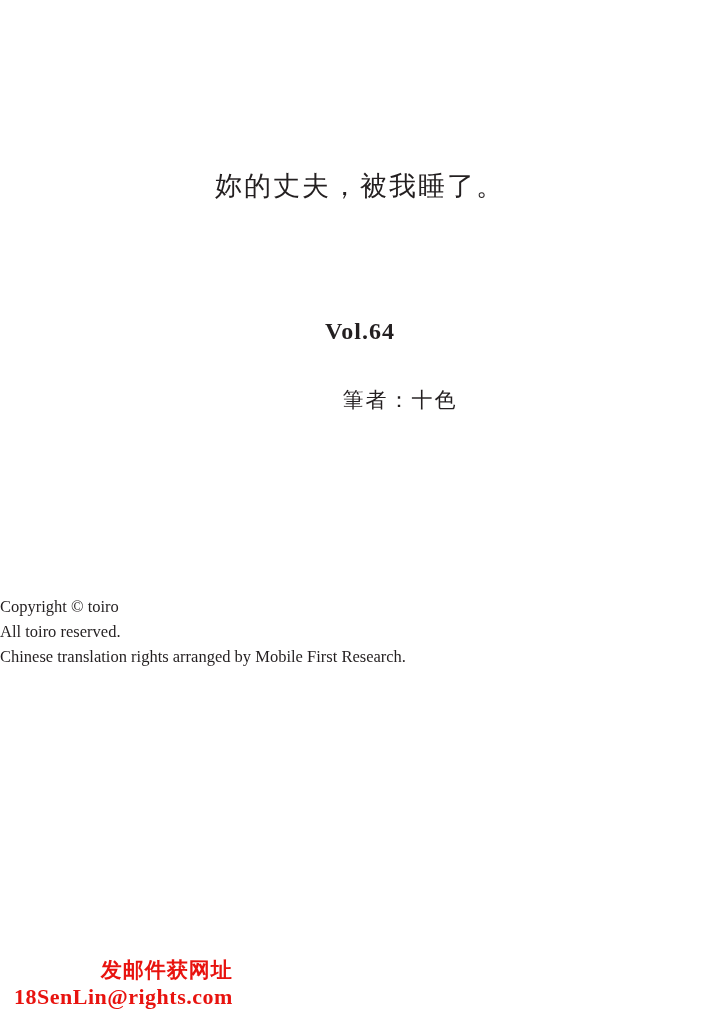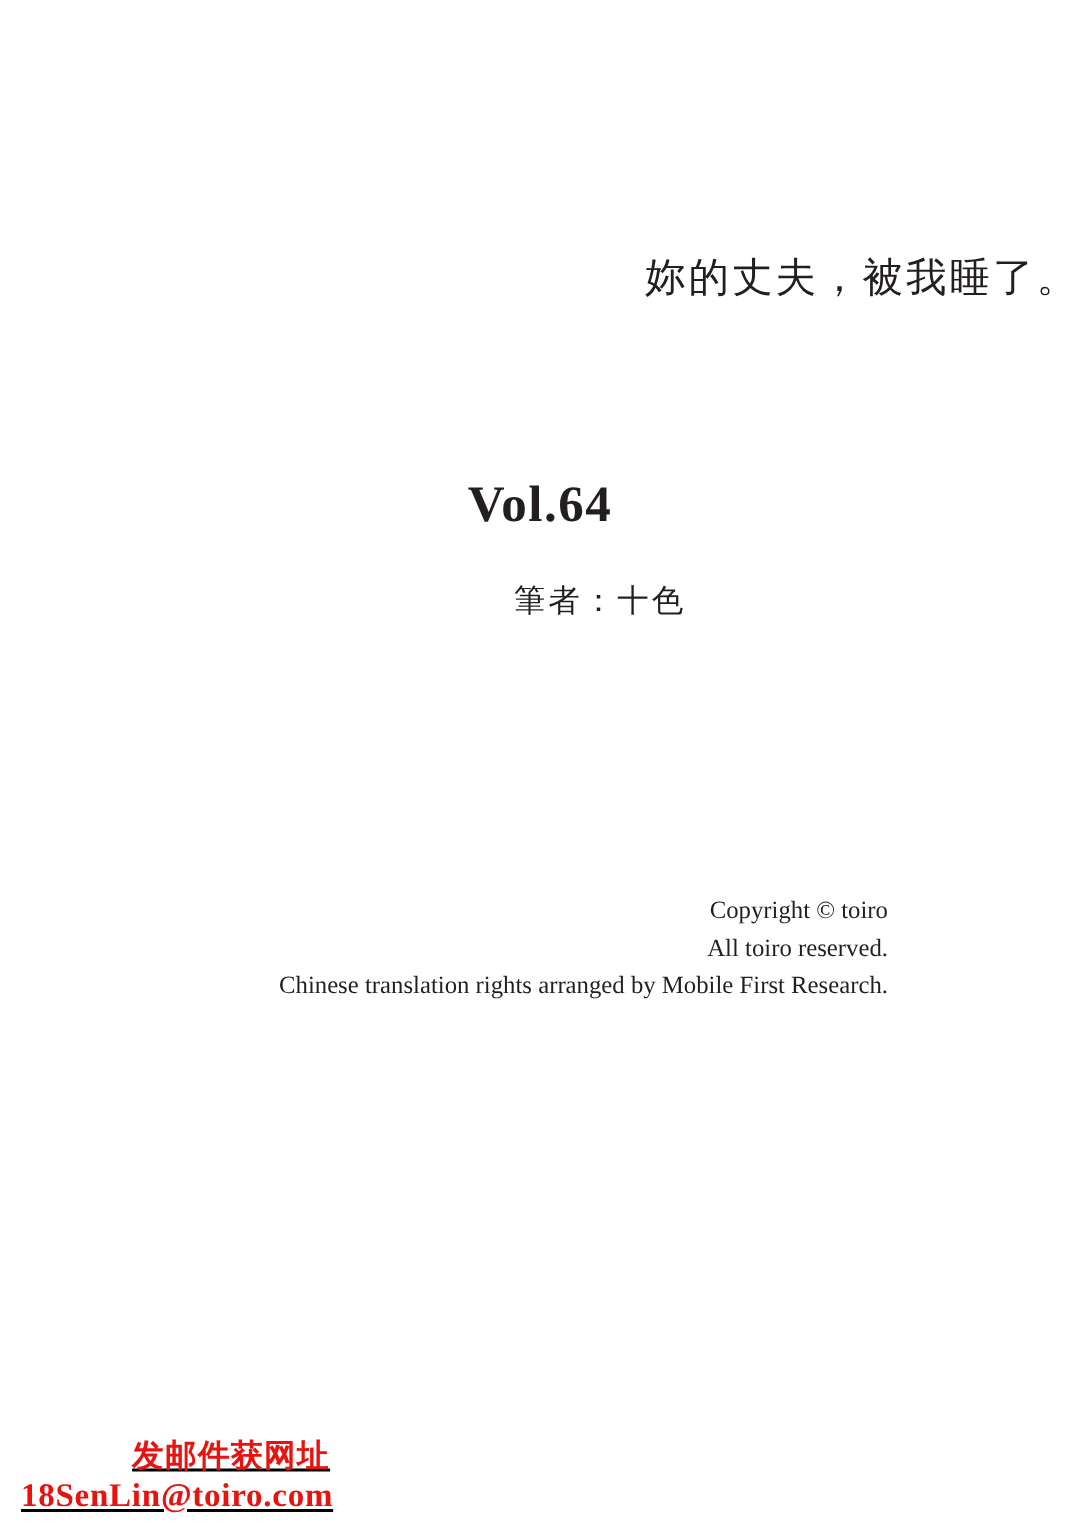--- a/index.html
+++ b/index.html
@@ -20,21 +20,21 @@
     position: relative;
     background: #ffffff;
   }
 
   
   .title-block {
     position: absolute;
     top: 168px;
     left: 0;
     width: 720px;
-    text-align: right;
+    text-align: center;
   }
   .main-title {
     font-family: "DejaVu Sans", sans-serif;
     font-size: 27px;
     color: #231f20;
     letter-spacing: 2px;
     line-height: 1.3;
     white-space: pre;
   }
   .sub-title {
@@ -47,21 +47,21 @@
   }
 
   
   .volume {
     position: absolute;
     top: 318px;
     left: 0;
     width: 720px;
     text-align: center;
     font-family: "Liberation Serif", serif;
-    font-size: 34px;
+    font-size: 24px;
     font-weight: bold;
     color: #231f20;
     letter-spacing: 1px;
   }
 
   
   .author {
     position: absolute;
     top: 386px;
     left: 0;
@@ -74,37 +74,36 @@
     white-space: pre;
     margin-left: 40px;
   }
 
   
   .copyright {
     position: absolute;
     top: 594px;
     left: 0;
     width: 592px;
-    text-align: right;
+    text-align: left;
     font-family: "Liberation Serif", serif;
     font-size: 16.5px;
     color: #231f20;
     line-height: 25px;
   }
   .copyright div {
     white-space: pre;
   }
 
   
   .watermark {
     position: absolute;
     left: 14px;
     bottom: 8px;
-    text-align: center;
-    text-decoration: underline;
+    text-align: right;
   }
   .watermark-line1 {
     font-family: "DejaVu Sans", sans-serif;
     font-size: 21px;
     font-weight: bold;
     color: #e8130f;
     letter-spacing: 1px;
     margin-left: 72px;
     line-height: 26px;
     white-space: pre;
@@ -133,16 +132,16 @@
   <div class="author">筆者：十色</div>
 
   <div class="copyright">
     <div>Copyright © toiro</div>
     <div>All toiro reserved.</div>
     <div>Chinese translation rights arranged by Mobile First Research.</div>
   </div>
 
   <div class="watermark">
     <div class="watermark-line1">发邮件获网址</div>
-    <div class="watermark-line2">18SenLin@toiro.com</div>
+    <div class="watermark-line2">18SenLin@rights.com</div>
   </div>
 
 </div>
 
 </body></html>

